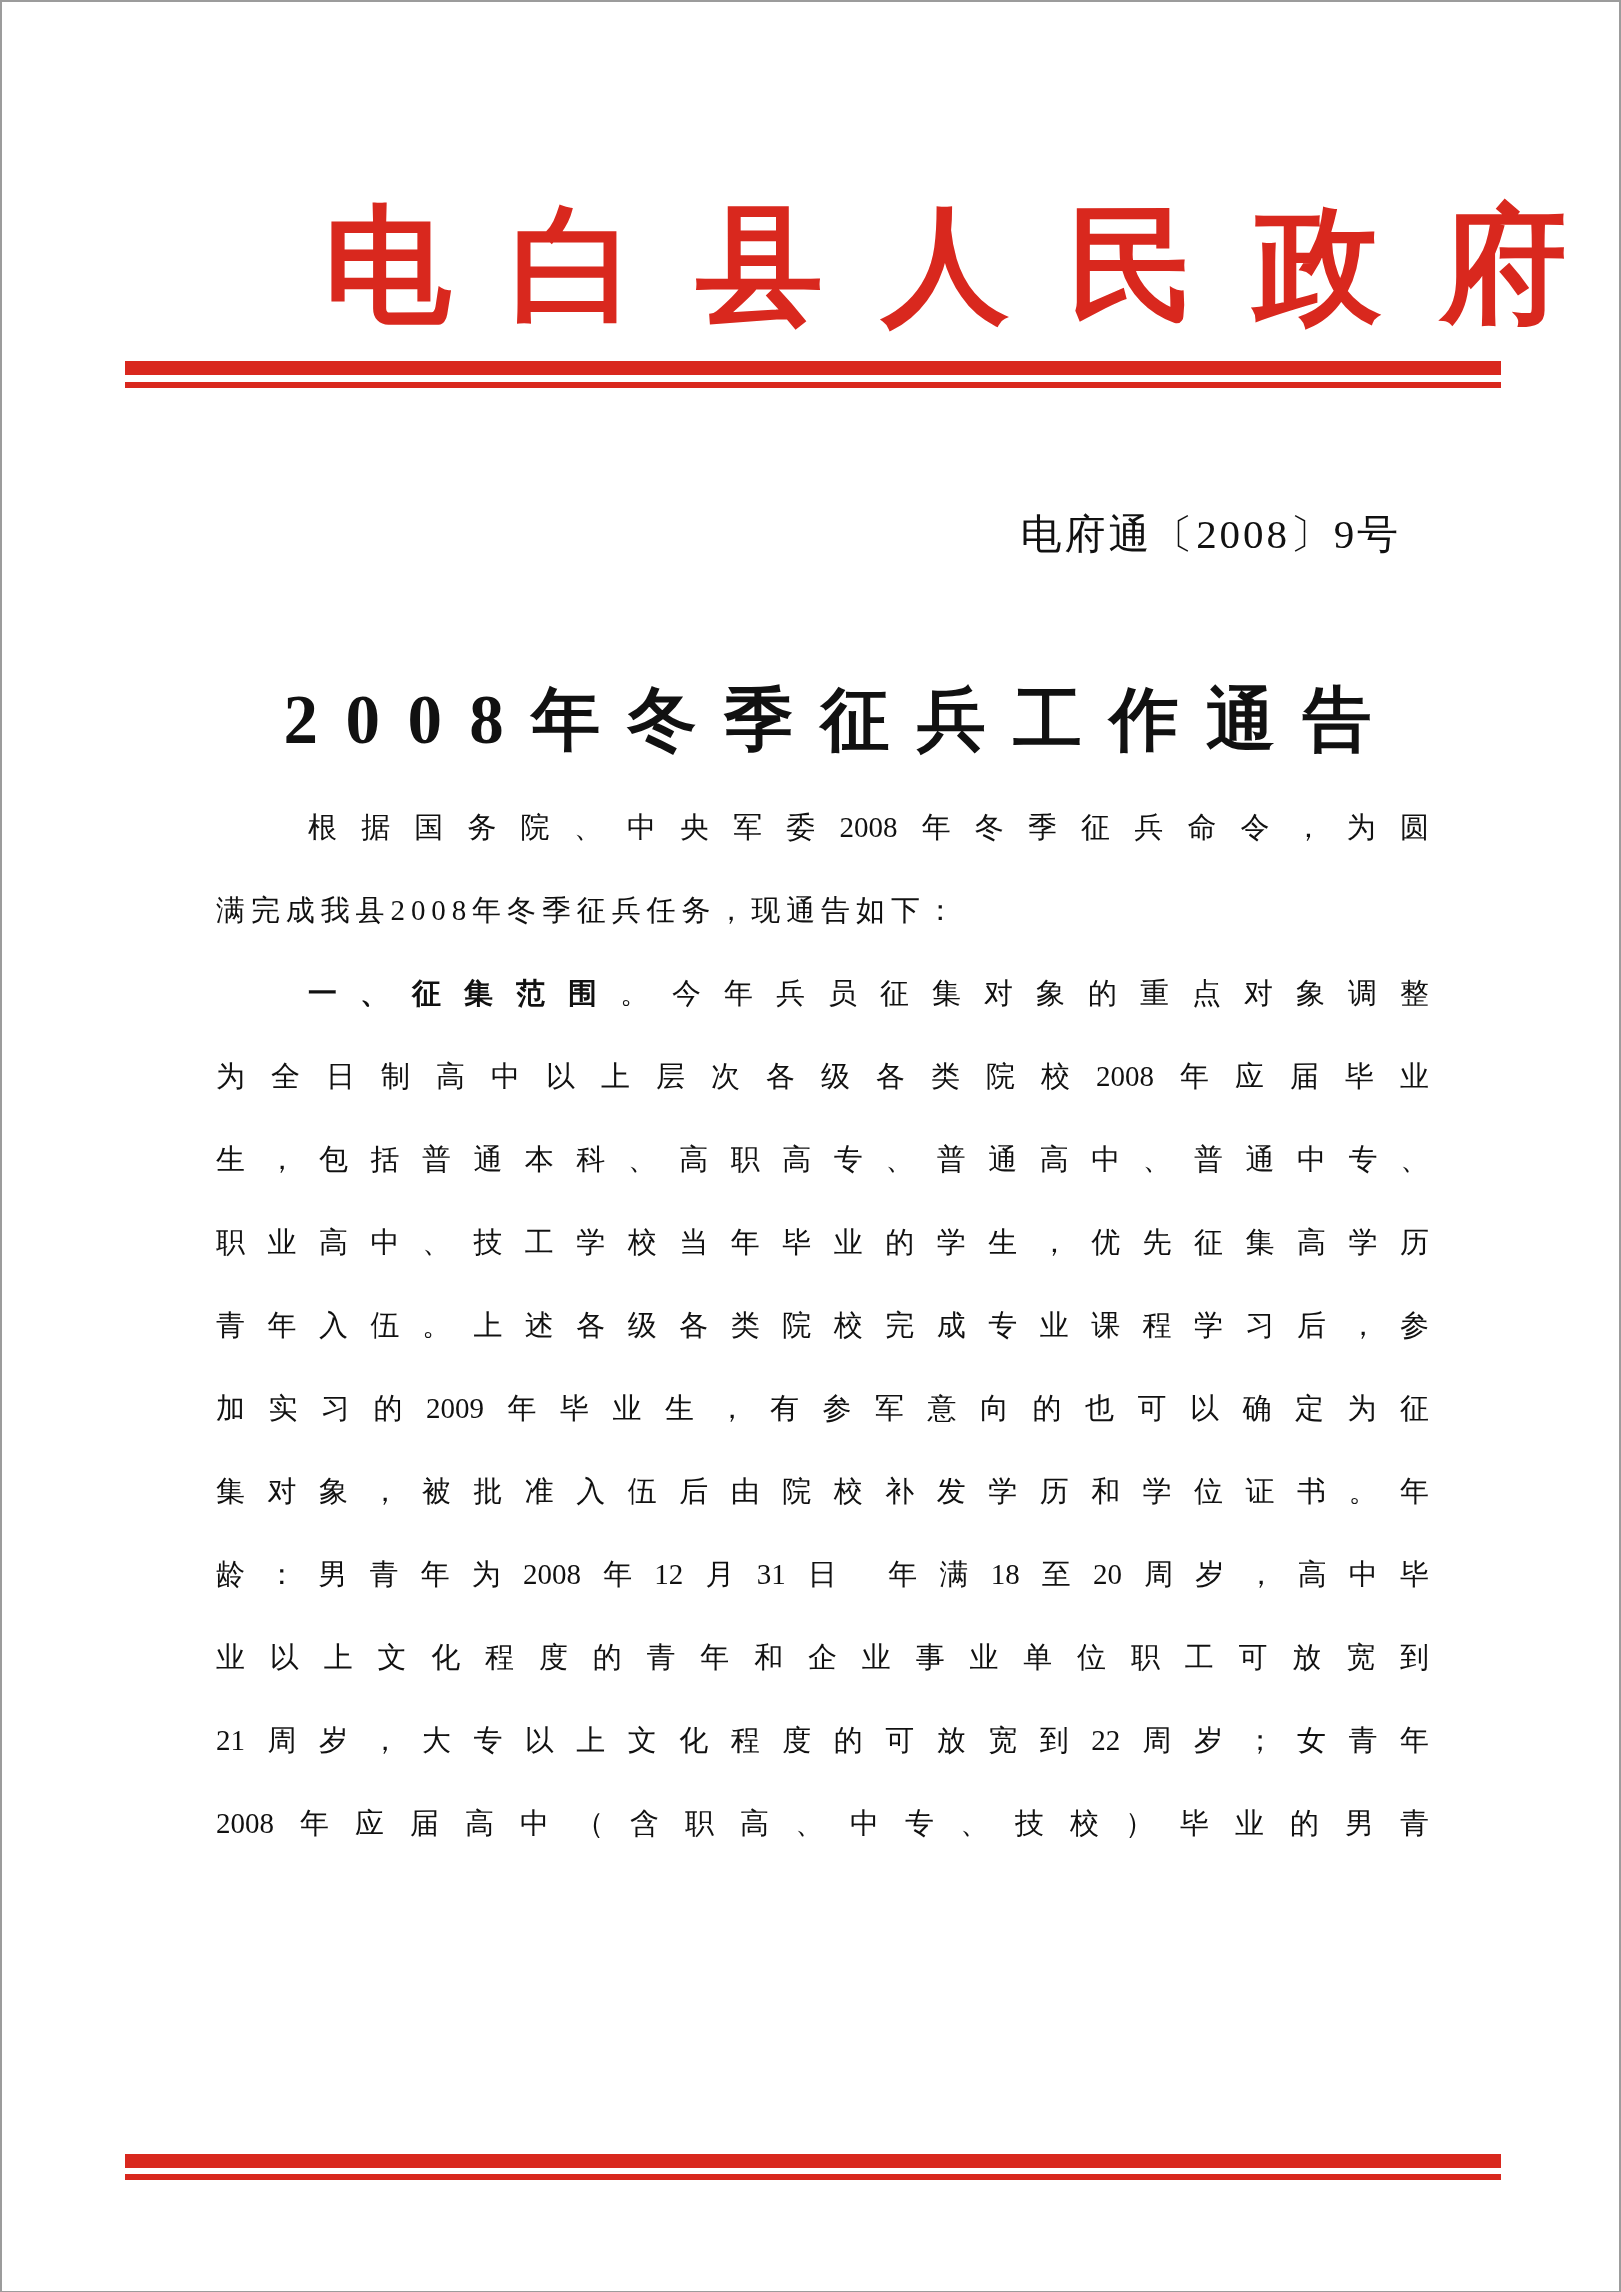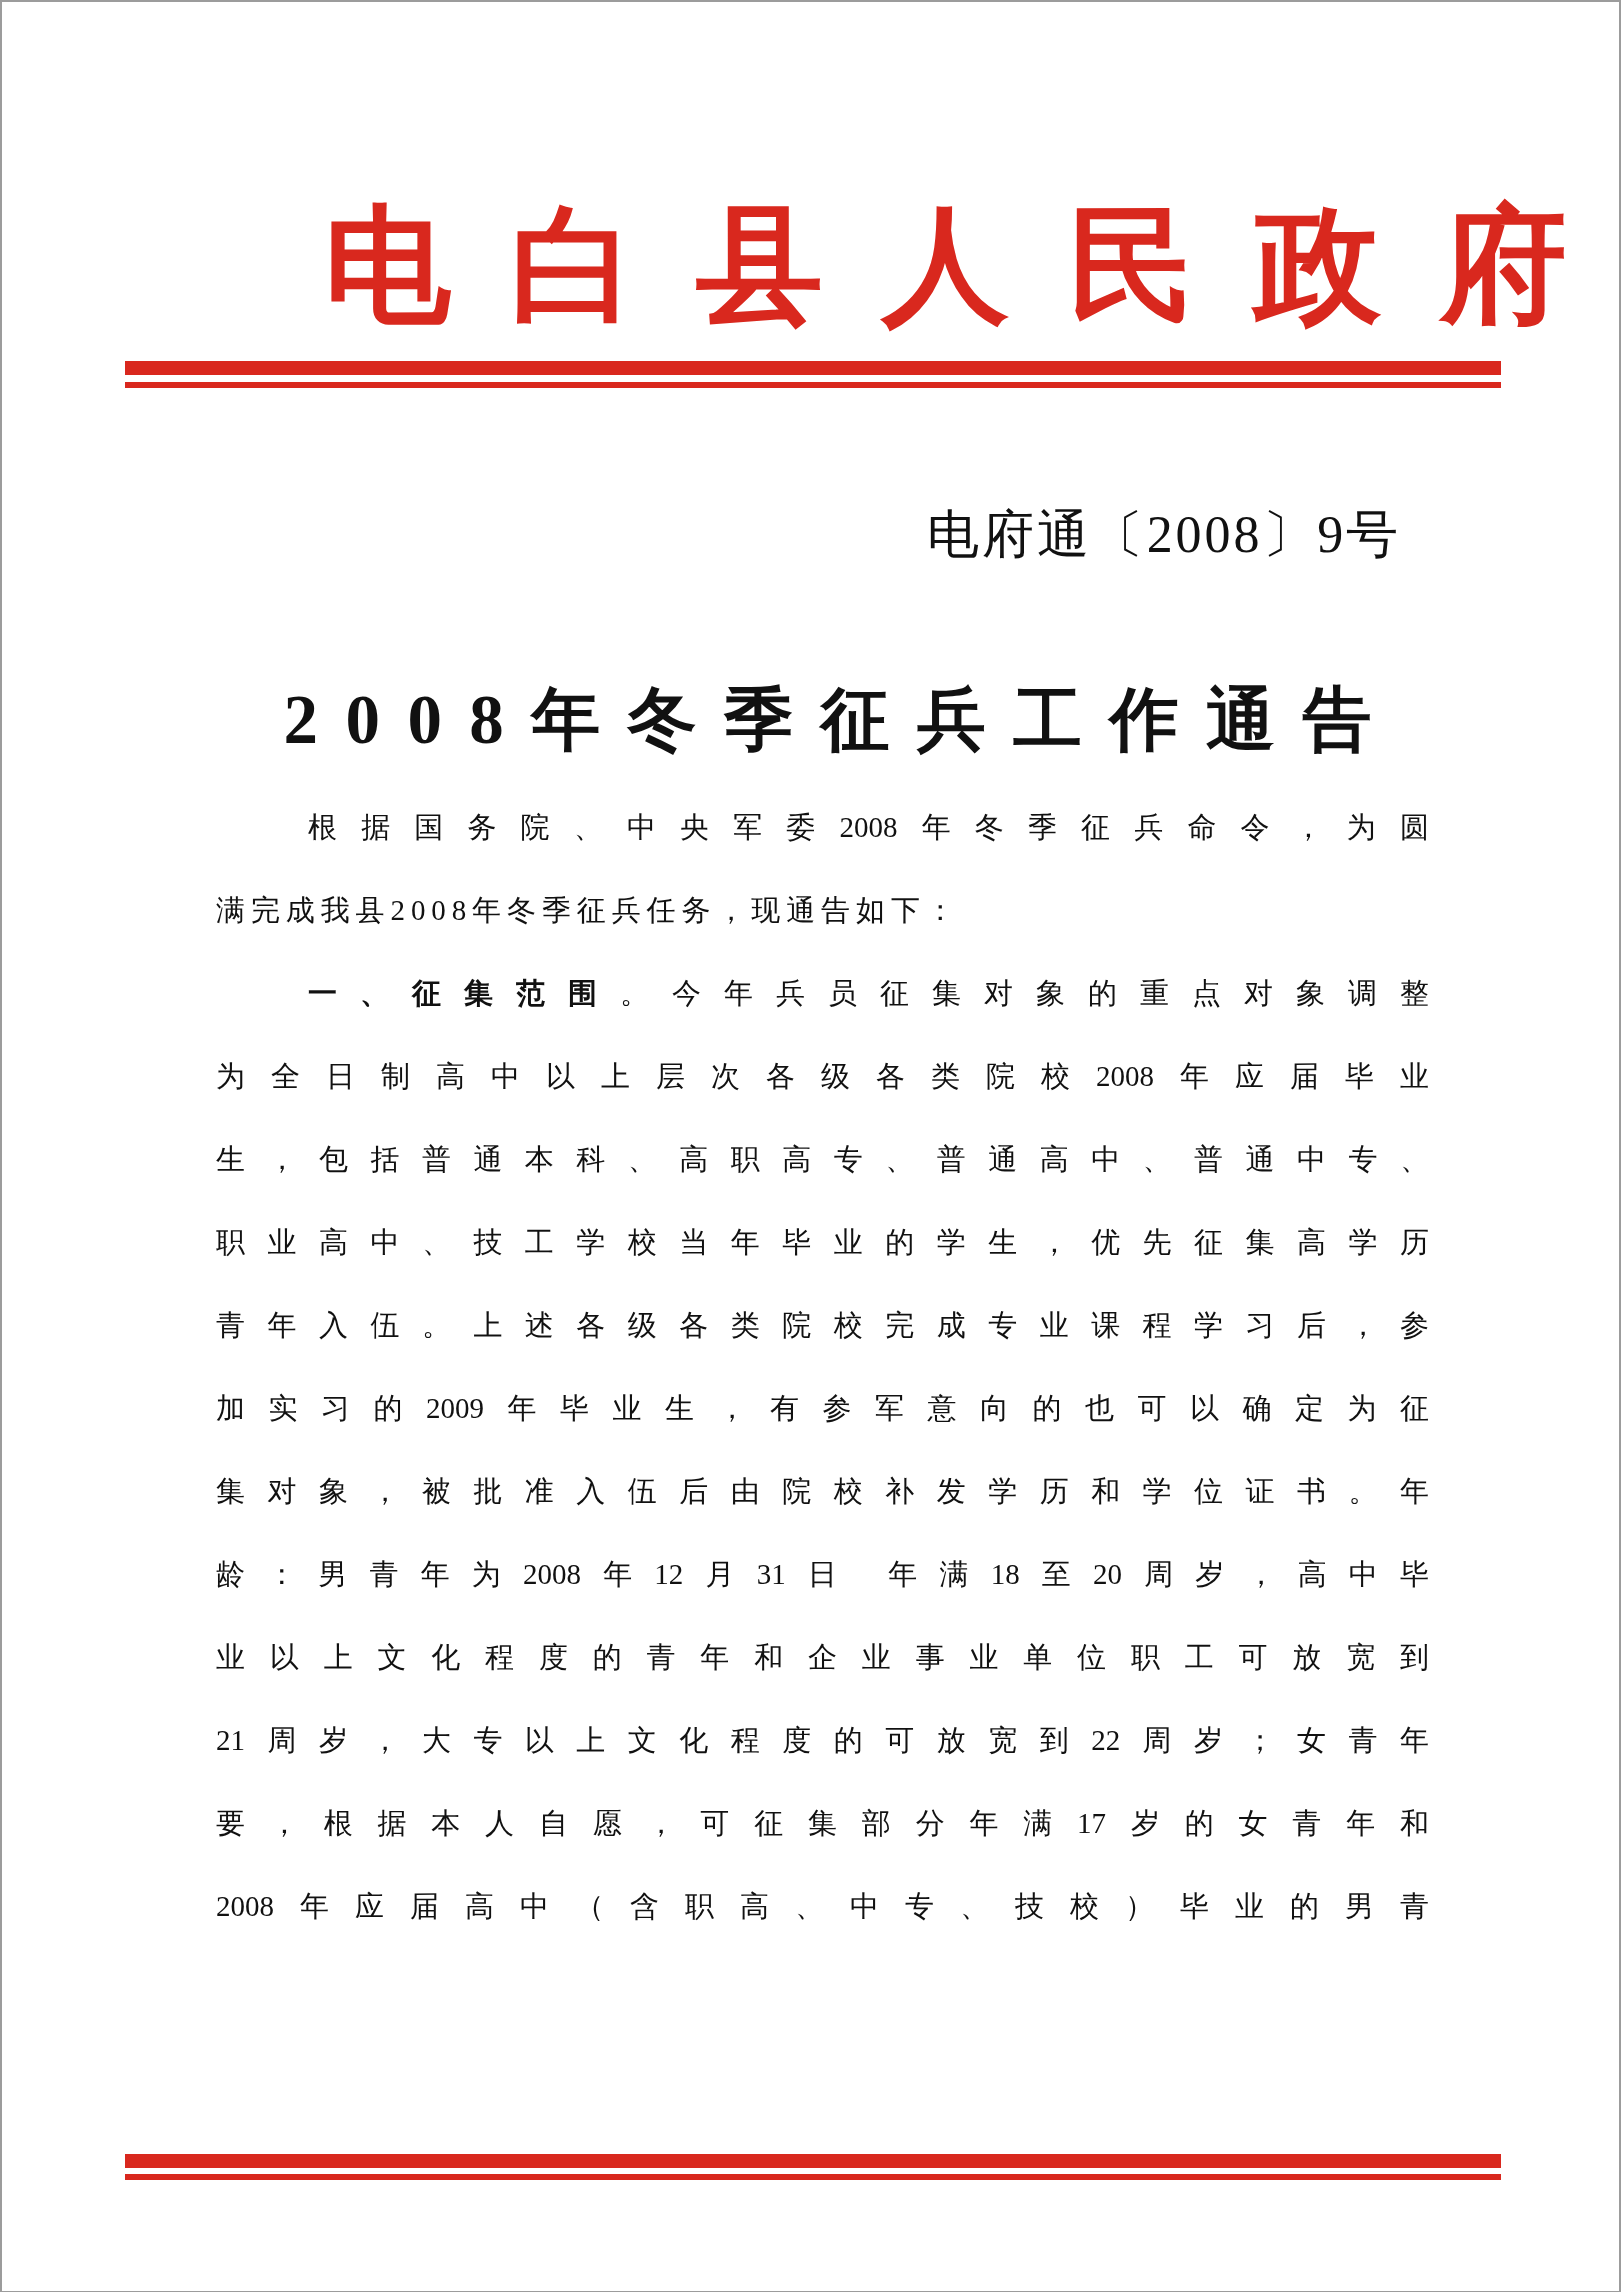--- a/index.html
+++ b/index.html
@@ -44,21 +44,21 @@
   .rule-bottom-thick { top: 2152px; }
   .rule-bottom-thin  { top: 2172px; }
   .doc-number {
     position: absolute;
     top: 508px;
     left: 0;
     width: 100%;
     box-sizing: border-box;
     text-align: right;
     padding-right: 218px;
-    font-size: 52px;
+    font-size: 41px;
     line-height: 49px;
     letter-spacing: 2.9px;
     white-space: nowrap;
   }
   .doc-title {
     position: absolute;
     top: 678px;
     left: 17px;
     width: 100%;
     box-sizing: border-box;
@@ -115,21 +115,20 @@
     <div class="line indent"><span class="sect-head">一、征集范围</span><span>。今年兵员征集对象的重点对象调整</span></div>
     <div class="line">为全日制高中以上层次各级各类院校2008年应届毕业</div>
     <div class="line">生，包括普通本科、高职高专、普通高中、普通中专、</div>
     <div class="line">职业高中、技工学校当年毕业的学生，优先征集高学历</div>
     <div class="line">青年入伍。上述各级各类院校完成专业课程学习后，参</div>
     <div class="line">加实习的2009年毕业生，有参军意向的也可以确定为征</div>
     <div class="line">集对象，被批准入伍后由院校补发学历和学位证书。年</div>
     <div class="line">龄：男青年为2008年12月31日 年满18至20周岁，高中毕</div>
     <div class="line">业以上文化程度的青年和企业事业单位职工可放宽到</div>
     <div class="line">21周岁，大专以上文化程度的可放宽到22周岁；女青年</div>
-    <div class="line">要，根据本人自愿，可征集部分年满17岁的女青年和</div>
     <div class="line">2008年应届高中（含职高、中专、技校）毕业的男青</div>
   </div>
 
   <div class="rule rule-thick rule-bottom-thick"></div>
   <div class="rule rule-thin rule-bottom-thin"></div>
 
 </div>
 
 
 </body></html>

